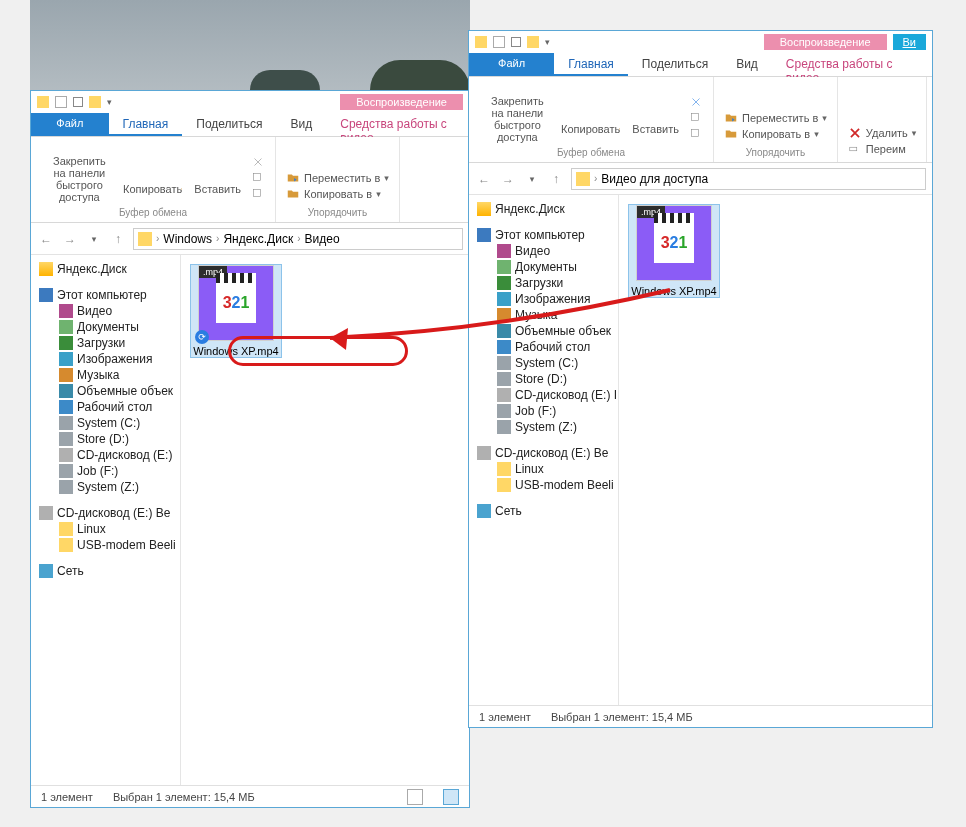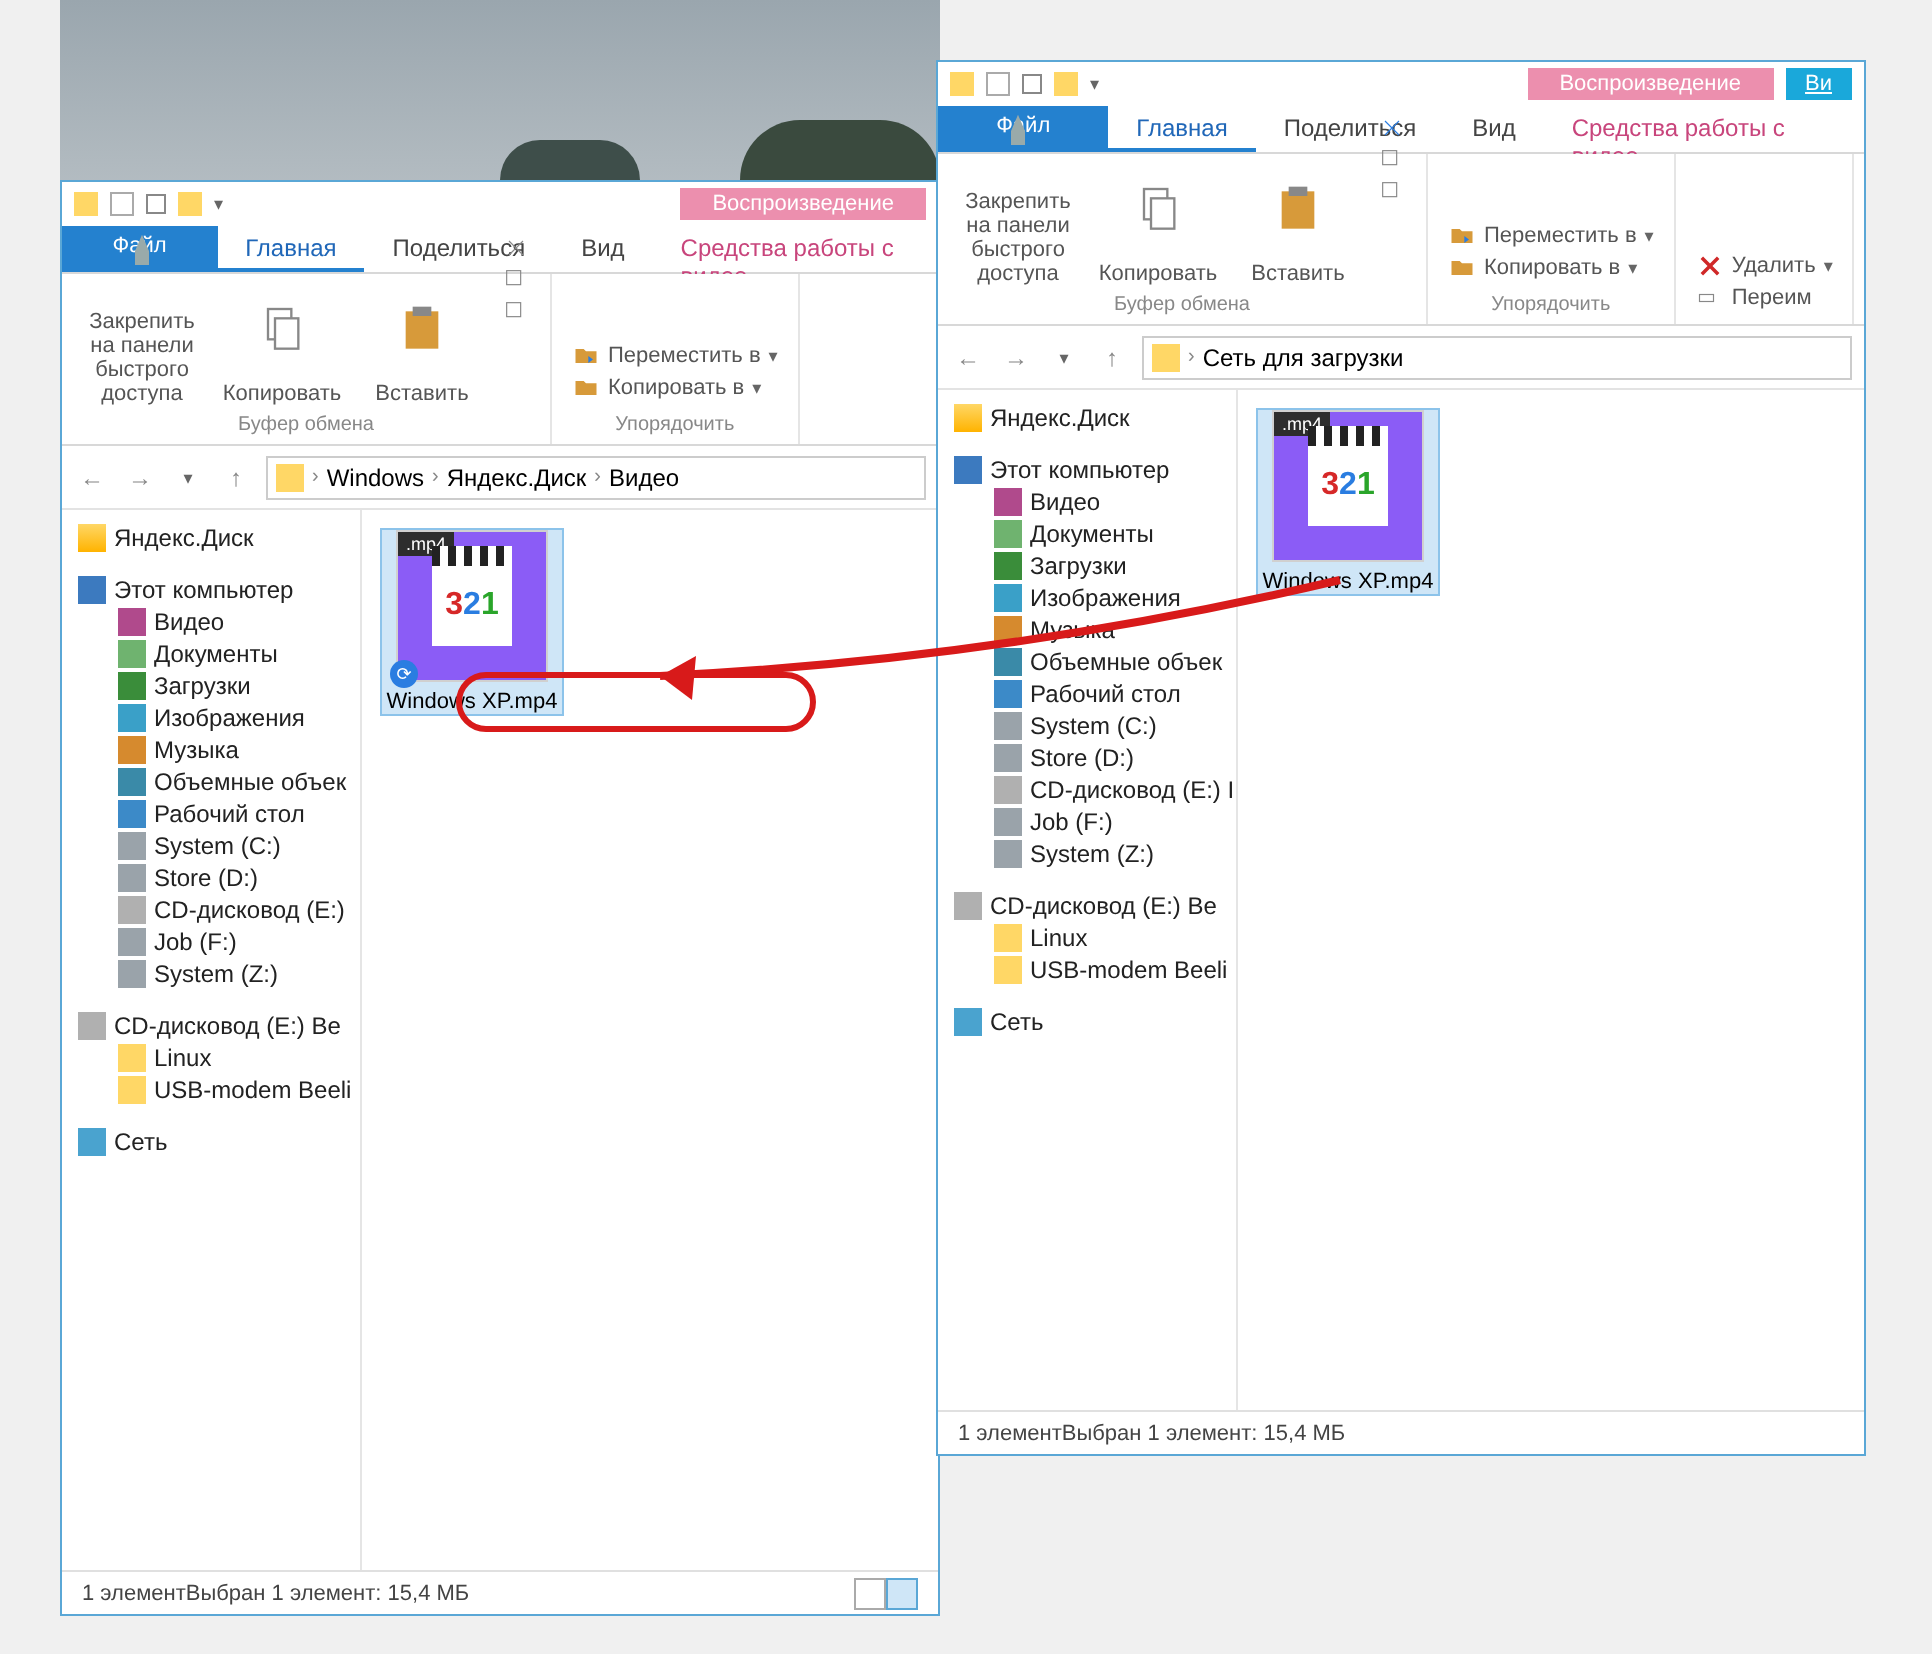--- a/index.html
+++ b/index.html
@@ -27,21 +27,21 @@
   .tabs { height:24px; background:#fff; display:flex; align-items:stretch; font-size:12px; border-bottom:1px solid #d8d8d8;}
   .tab { padding:4px 14px 0; color:#444; cursor:default; }
   .tab.file { background:#2481cf; color:#fff; }
   .tab.active { color:#2067b8; border-bottom:2px solid #2481cf;text-align:center;}
   .tab.ctx { color:#c8457c; }
 
   .ribbon { height:86px; background:#fff; display:flex; font-size:11px; color:#555; border-bottom:1px solid #d8d8d8;}
   .grp { border-right:1px solid #e5e5e5; padding:4px 10px; display:flex; flex-direction:column;
          align-items:center; justify-content:flex-end; }
   .grp-row { display:flex; gap:10px; align-items:flex-end;}
-  .big { display:flex; flex-direction:column; align-items:center; gap:12px; width:60px; text-align:center;}
+  .big { display:flex; flex-direction:row; align-items:center; gap:12px; width:60px; text-align:center;}
   .big svg { width:28px; height:28px; }
   .grp-label{ font-size:10px; color:#888; margin-top:4px; text-align:center;}
   .mini { display:flex; align-items:center; gap:4px; margin:2px 0; white-space:nowrap;}
   .mini svg{width:14px;height:14px;}
   .arr{font-size:9px;color:#666;}
 
   .addr { height:32px; display:flex; align-items:center; gap:6px; padding:0 6px; font-size:12px; border-bottom:1px solid #e3e3e3;}
   .nav-btn{ width:18px;height:18px; display:flex;align-items:center;justify-content:center;color:#888;}
   .crumb-bar { flex:1; height:22px; border:1px solid #ccc; display:flex; align-items:center; padding:0 4px;}
   .folder-ic{width:14px;height:14px;background:#ffd766;margin-right:4px;}
@@ -78,21 +78,21 @@
   .mpc{width:40px;height:40px;background:#fff;position:relative;}
   .mpc::before{content:"";position:absolute;top:-10px;left:0;width:40px;height:10px;
                background:repeating-linear-gradient(90deg,#222 0 4px,#fff 4px 8px);}
   .mpc-txt{position:absolute;inset:0;display:flex;align-items:center;justify-content:center;
            font-weight:bold;font-size:16px;}
   .mpc-txt .d1{color:#d62828;}.mpc-txt .d2{color:#2a7de1;}.mpc-txt .d3{color:#2aa52a;}
   .sync{position:absolute;bottom:-4px;left:-4px;width:14px;height:14px;border-radius:50%;
         background:#2a7de1;display:flex;align-items:center;justify-content:center;color:#fff;font-size:9px;}
 
   .status{height:22px;border-top:1px solid #e0e0e0;font-size:11px;color:#444;display:flex;
-          align-items:center;padding:2px 10px;}
+          align-items:center;padding:2px 10px;gap:20px;}
   .status .flex{flex:1;}
   .view-ic{width:16px;height:16px;border:1px solid #aaa;}
   .view-ic.act{background:#cfe6f7;border-color:#5aa7d6;}
 
   
   .hl{position:absolute;border:3px solid #d81a1a;border-radius:18px;z-index:5;}
   .hl1{left:228px; top:336px; width:180px; height:30px;}
   
   .arrow{position:absolute;z-index:6;}
   .arrow-line{stroke:#d81a1a;stroke-width:4;fill:none;}
@@ -410,21 +410,21 @@
     <div class="addr">
       <div class="nav-btn">←</div>
       <div class="nav-btn">→</div>
       <div class="nav-btn">
           <span class="arr">▾</span>
         </div>
       <div class="nav-btn">↑</div>
       <div class="crumb-bar">
         <div class="folder-ic"></div>
         <span class="sep">›</span>
-        <span class="crumb">Сеть для загрузки</span>
+        <span class="crumb">Видео для доступа</span>
       </div>
     </div>
     <div class="body">
       <div class="tree" id="tree-b">
           <div class="tree-item root">
             <div class="ic ic-yd"></div>
             <span>Яндекс.Диск</span>
           </div>
           <div class="tree-spacer"></div>
           <div class="tree-item root">

